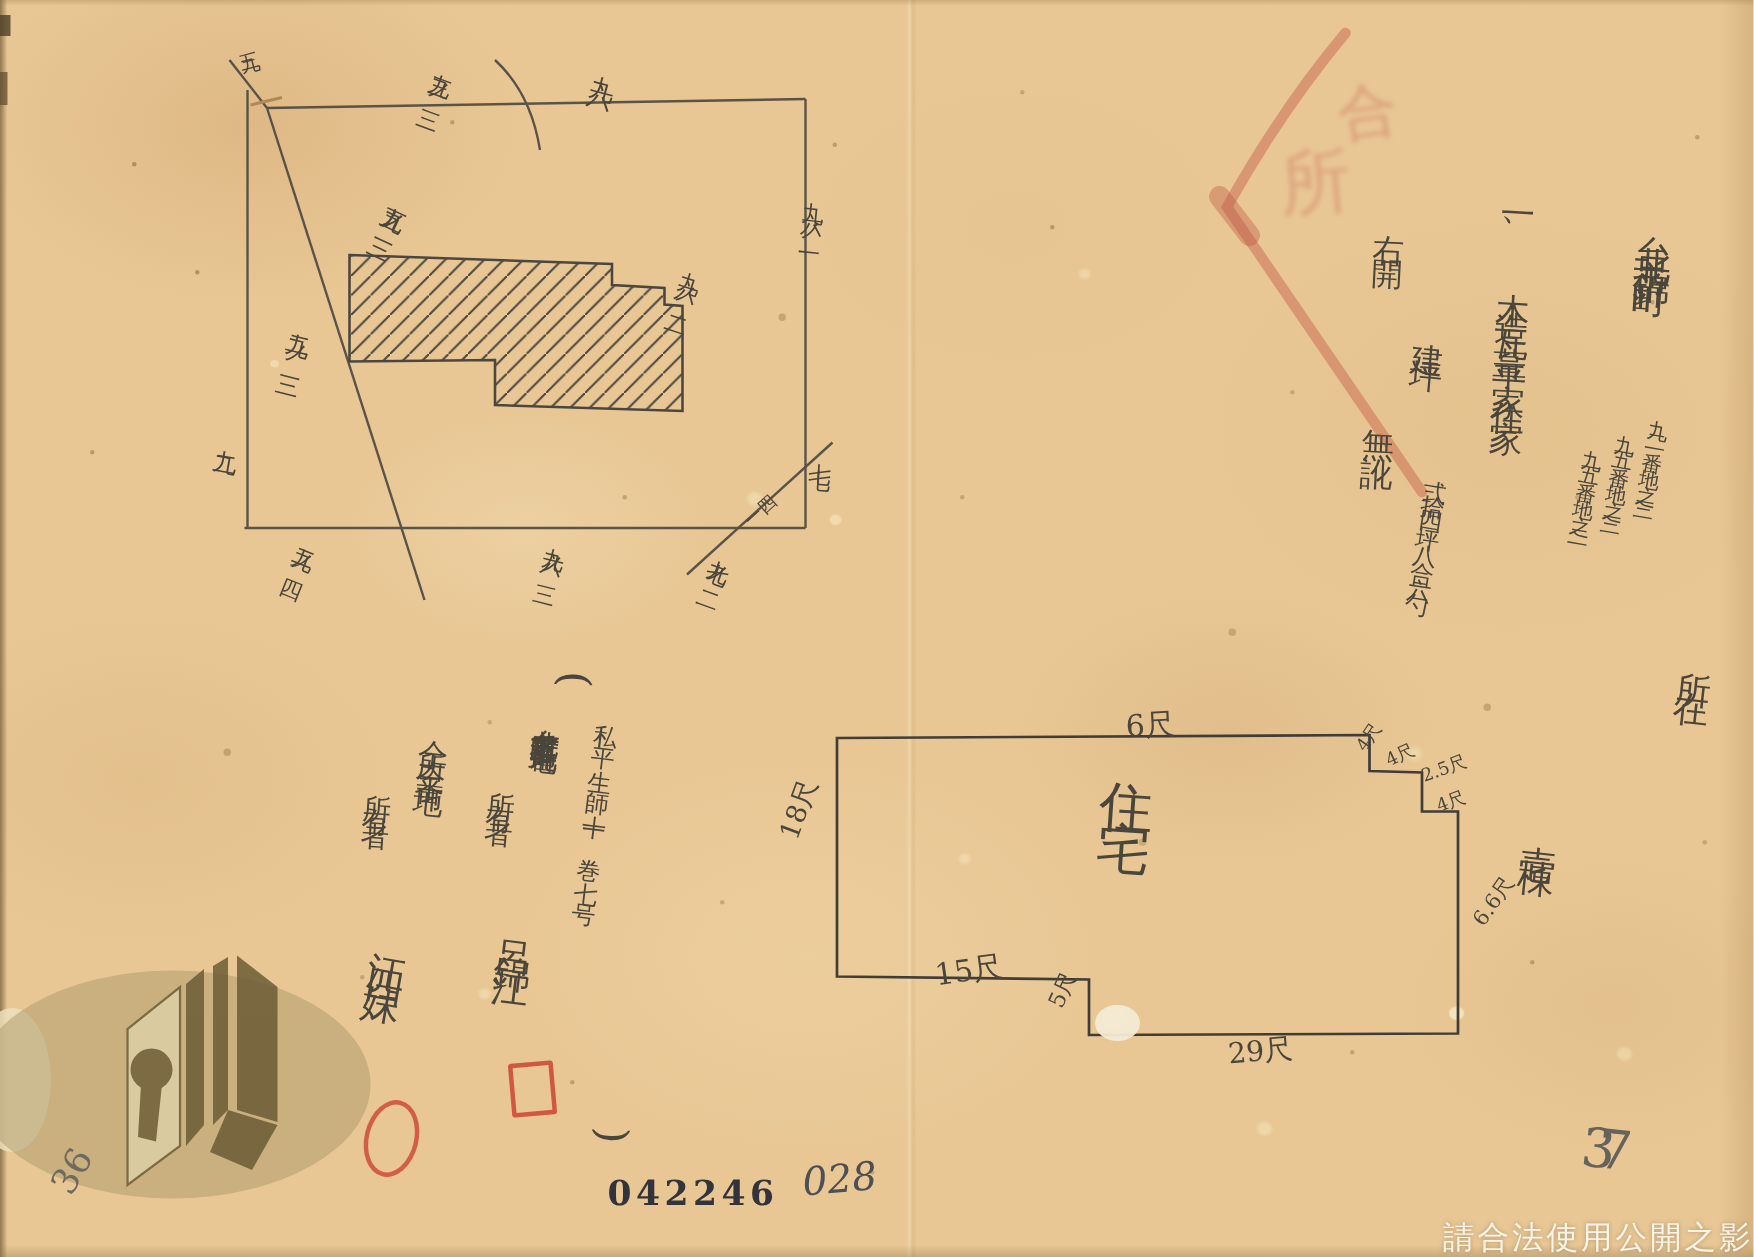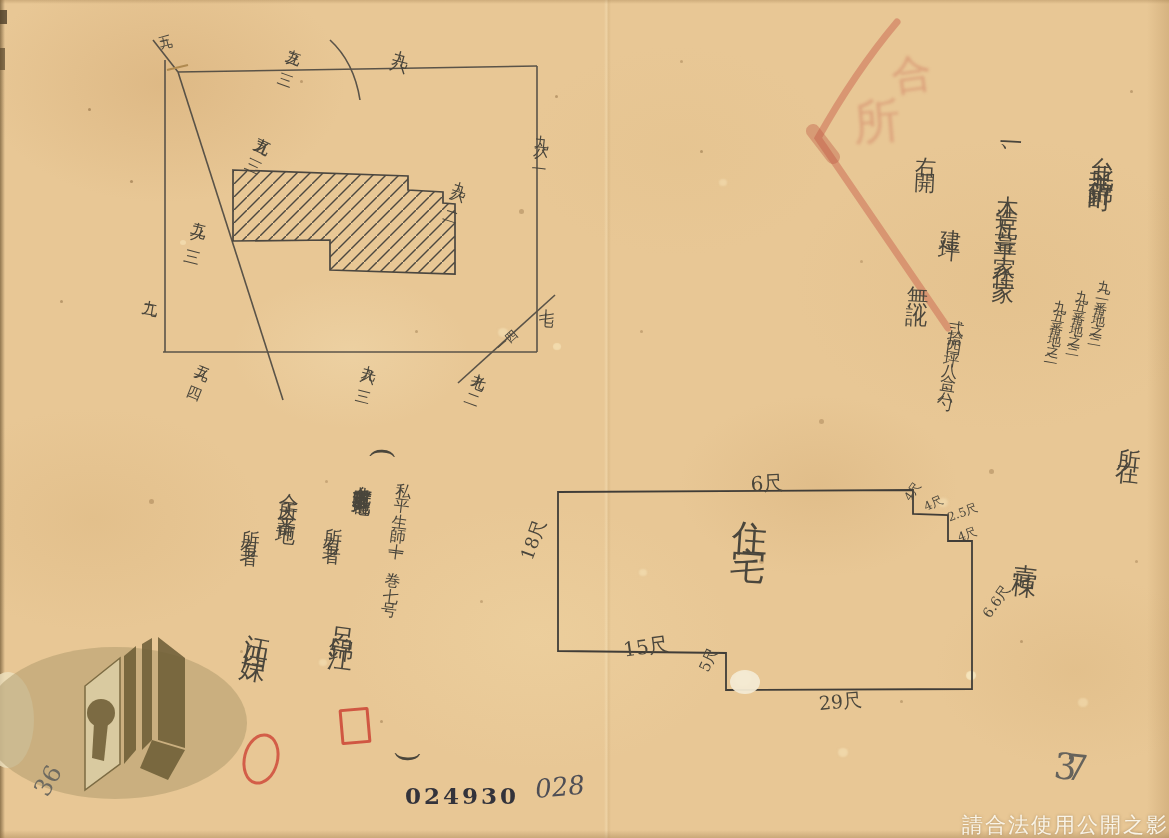--- a/index.html
+++ b/index.html
@@ -170,20 +170,20 @@
       <polygon points="85,162 85,58 120,30 120,136" fill="#dccfa6" stroke="#6f6039" stroke-width="1.5"></polygon>
       <circle cx="101" cy="85" r="14" fill="#6f6039"></circle>
       <polygon points="94,95 108,95 104,133 92,130" fill="#6f6039"></polygon>
       <polygon points="124,28 136,18 136,122 124,136" fill="#6b5c35"></polygon>
       <polygon points="142,16 152,10 152,112 142,122" fill="#6b5c35"></polygon>
       <polygon points="158,9 185,30 185,120 158,112" fill="#6b5c35"></polygon>
       <polygon points="152,112 185,122 168,152 140,140" fill="#6b5c35"></polygon>
     </g>
   </svg>
 
-  <div class="htext" style="left:405px; top:784px; font-size:23px; font-weight:600; letter-spacing:3px; color:#33333b;">024930</div>
+  <div class="htext" style="left:405px; top:784px; font-size:23px; font-weight:600; letter-spacing:3px; color:#33333b;">042246</div>
   <div class="htext" style="left:534px; top:776px; font-size:26px; font-style:italic; color:#4e4e55; transform:rotate(-5deg);">028</div>
   <div class="htext" style="left:30px; top:788px; font-size:24px; color:#6e6a60; transform:rotate(-60deg);">36</div>
   <div class="htext" style="left:1056px; top:748px; font-size:36px; color:#66635c; letter-spacing:-12px; transform:rotate(6deg);">37</div>
 
   <div class="wm-notice">請合法使用公開之影像</div>
 
 </div>
 
 </body></html>

